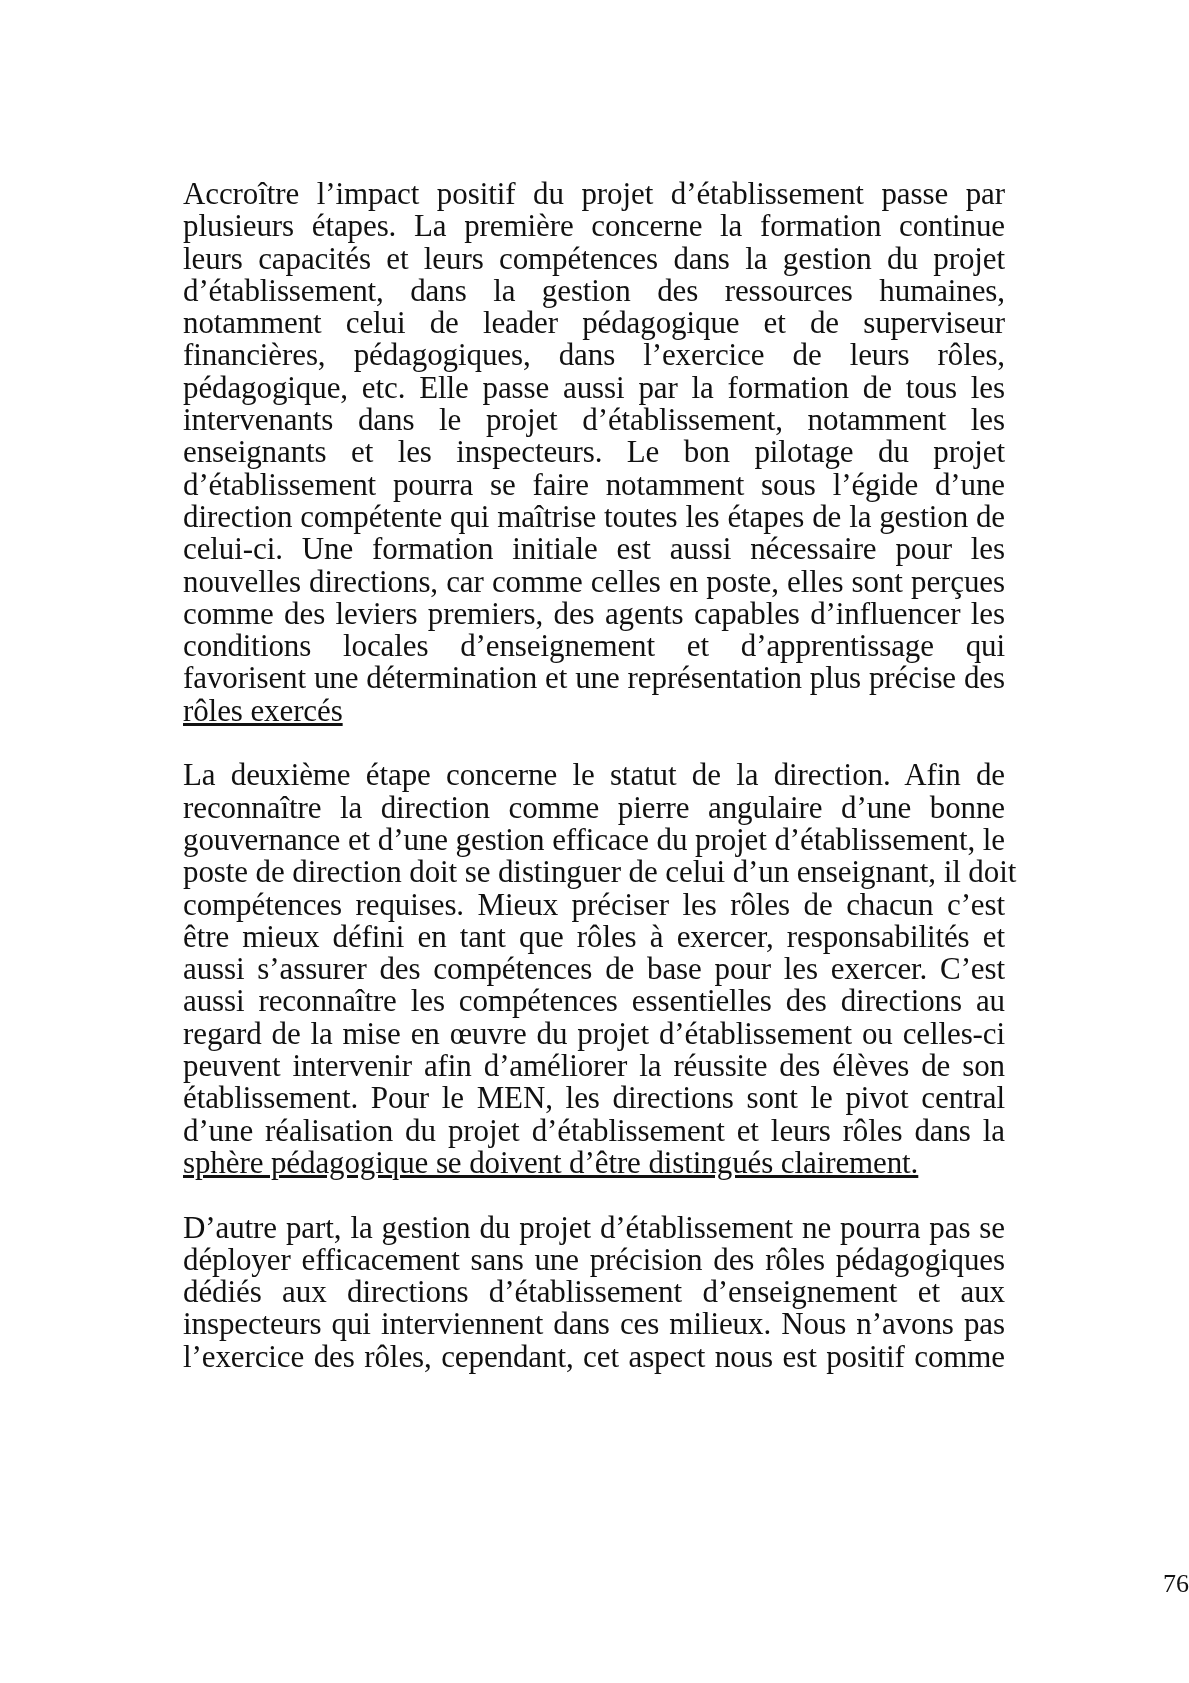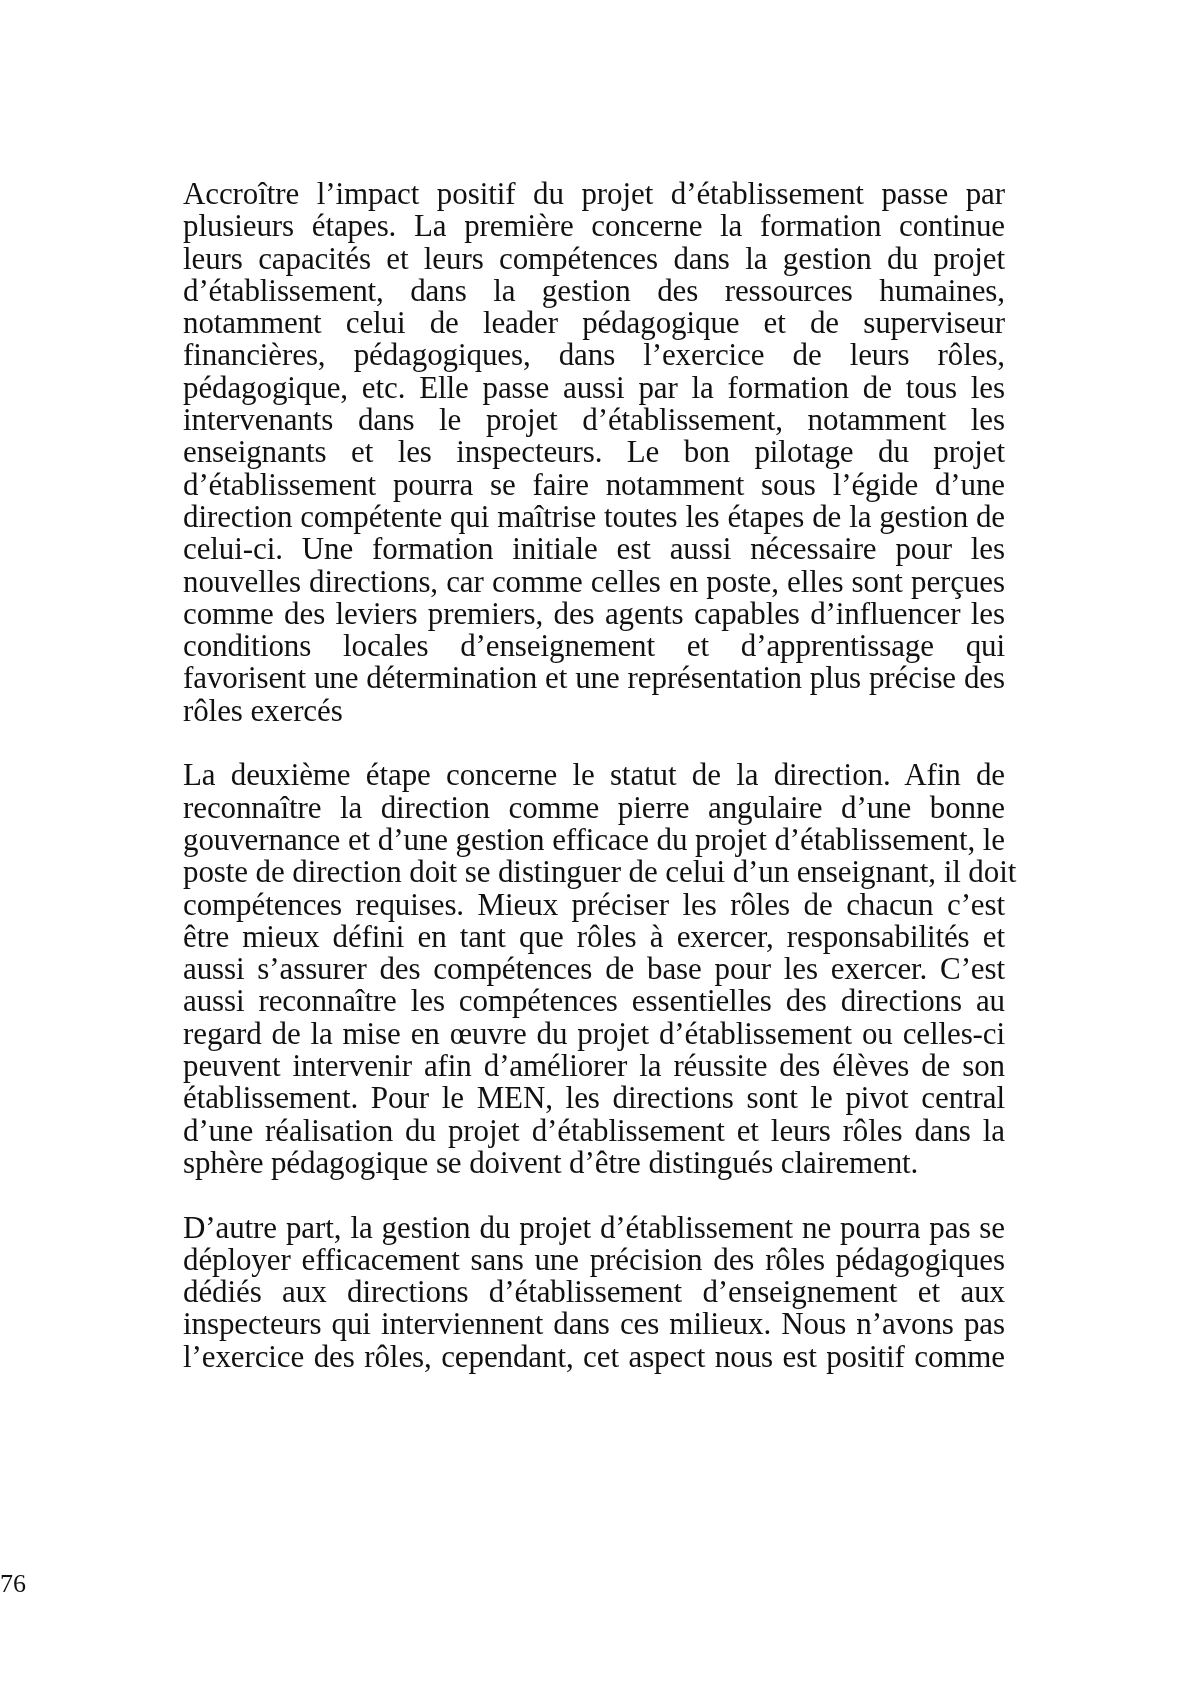--- a/index.html
+++ b/index.html
@@ -33,31 +33,32 @@
       line-height: 32.3px;
       font-size: 31px;
       white-space: nowrap;
       text-align: justify;
       text-align-last: justify;
       letter-spacing: -0.1px;
     }
     .line.last {
       text-align: center;
       text-align-last: left;
+      text-decoration: underline;
     }
     .para-gap {
       display: block;
       height: 32.3px;
     }
     .page-number {
       position: absolute;
       left: 0;
       width: 1189px;
       top: 1568px;
-      text-align: left;
+      text-align: right;
       font-size: 26px;
       line-height: 32px;
       color: #111111;
     }
   </style>
 </head>
 <body>
 
 <div class="page">
   <div class="body-text">

